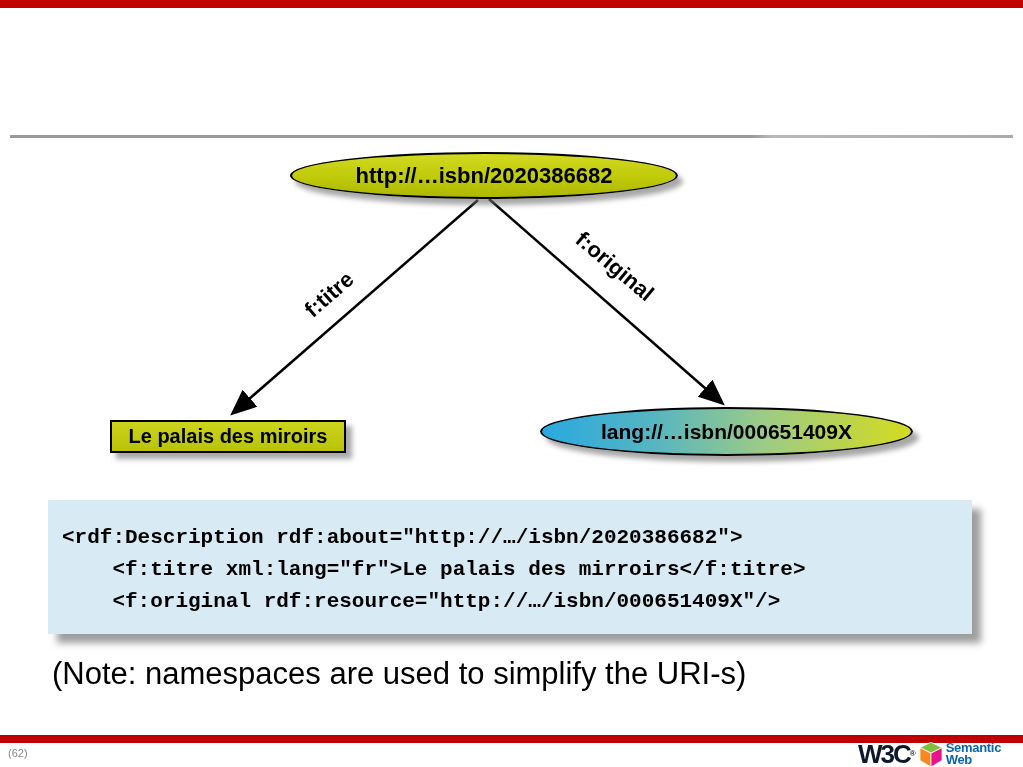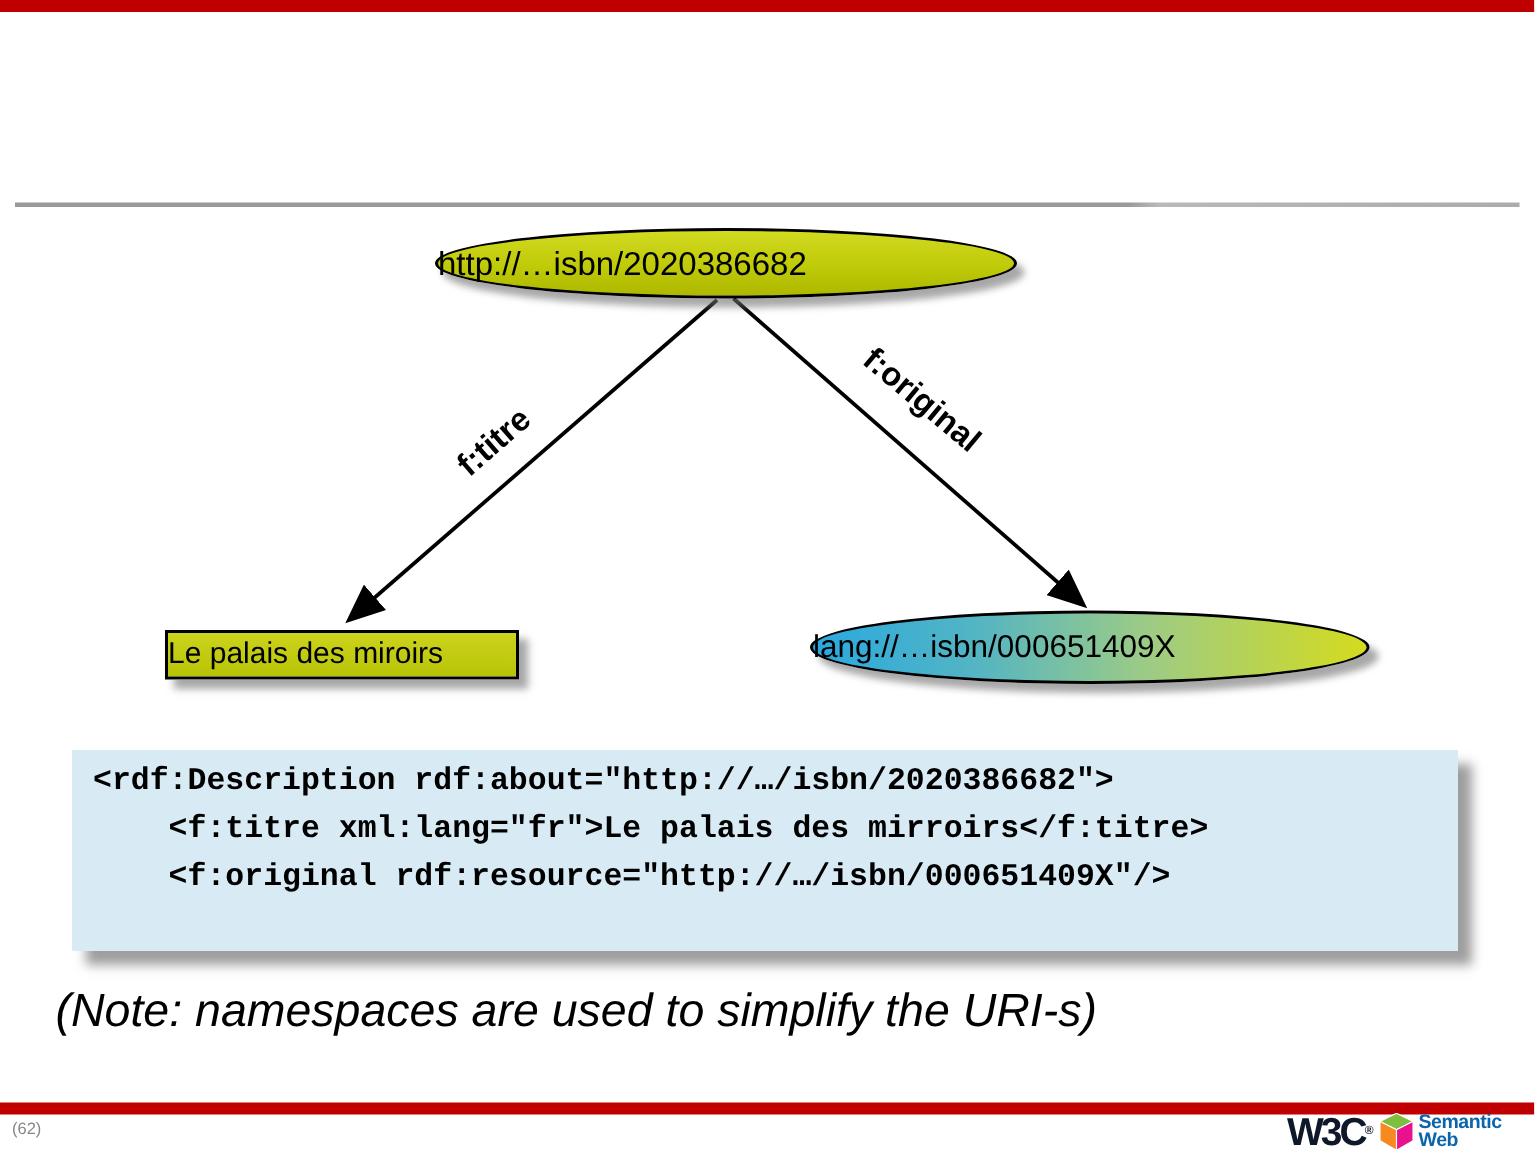--- a/index.html
+++ b/index.html
@@ -8,37 +8,37 @@
   .redbar{position:absolute;left:0;width:1023px;height:8px;background:#c00000;}
   .redbar.top{top:0;}
   .redbar.bottom{top:735px;}
   .title{position:absolute;left:55px;top:46px;width:960px;font-size:54px;letter-spacing:-1px;
          color:#0a0a0a;font-weight:400;white-space:nowrap;
          text-shadow:1.5px 1.5px 1px rgba(0,0,0,0.35);}
   .divider{position:absolute;left:10px;top:135px;width:1003px;height:3px;
            background:linear-gradient(90deg,#9a9a9a 0%,#9a9a9a 74%,#b9b9b9 76%,#ababab 100%);}
   .diagram-svg{position:absolute;left:0;top:0;width:1023px;height:767px;z-index:1;pointer-events:none;}
   .edge-label{font:bold 22px "Liberation Sans",sans-serif;fill:#000;}
-  .node{position:absolute;z-index:2;display:flex;align-items:center;justify-content:flex-start;
-        border:2px solid #000;box-sizing:border-box;color:#000;font-weight:normal;}
+  .node{position:absolute;z-index:2;display:flex;align-items:center;justify-content:center;
+        border:2px solid #000;box-sizing:border-box;color:#000;font-weight:bold;}
   .ellipse1{left:290px;top:152px;width:388px;height:47px;border-radius:50%;
             background:linear-gradient(180deg,#d2da21 0%,#bfca08 55%,#adb800 100%);
             box-shadow:5px 6px 5px rgba(110,110,110,0.6);font-size:22px;}
   .litrect{left:110px;top:420px;width:236px;height:33px;
            background:linear-gradient(180deg,#ccd41c 0%,#b8c306 100%);
            box-shadow:6px 6px 5px rgba(110,110,110,0.6);font-size:20px;}
   .ellipse2{left:540px;top:407px;width:373px;height:49px;border-radius:50%;
             background:linear-gradient(90deg,#29a9e0 0%,#55b5c2 30%,#9ccb86 60%,#d4db1e 100%);
             box-shadow:6px 6px 5px rgba(110,110,110,0.6);font-size:21px;}
   .codeblock{position:absolute;left:48px;top:500px;width:924px;height:134px;box-sizing:border-box;
-             background:#d8ebf5;padding:6px 0 0 14px;z-index:2;
+             background:#d8ebf5;padding:22px 0 0 14px;z-index:2;
              box-shadow:9px 9px 7px rgba(125,125,125,0.75);}
   .codeline{font-family:"Liberation Mono","DejaVu Sans Mono",monospace;font-weight:bold;
             font-size:21px;line-height:32px;color:#000;white-space:pre;}
-  .note{position:absolute;left:37px;top:656px;font-size:31px;color:#000;white-space:nowrap;font-style:italic;}
+  .note{position:absolute;left:52px;top:656px;font-size:31px;color:#000;white-space:nowrap;}
   .pagenum{position:absolute;left:8px;top:747px;font-size:11px;color:#888;}
   .logo{position:absolute;left:858px;top:741px;display:flex;align-items:center;gap:4px;z-index:3;}
   .w3c{font-weight:bold;font-size:26px;letter-spacing:-2px;color:#0f172a;line-height:26px;}
   .w3c sup{font-size:8px;letter-spacing:0;vertical-align:top;}
   .swtext{display:flex;flex-direction:column;justify-content:space-between;}
   .swtext div{font-weight:bold;font-size:13px;line-height:12px;color:#0a65ad;letter-spacing:-0.3px;}
 </style>
 </head>
 <body>
 

